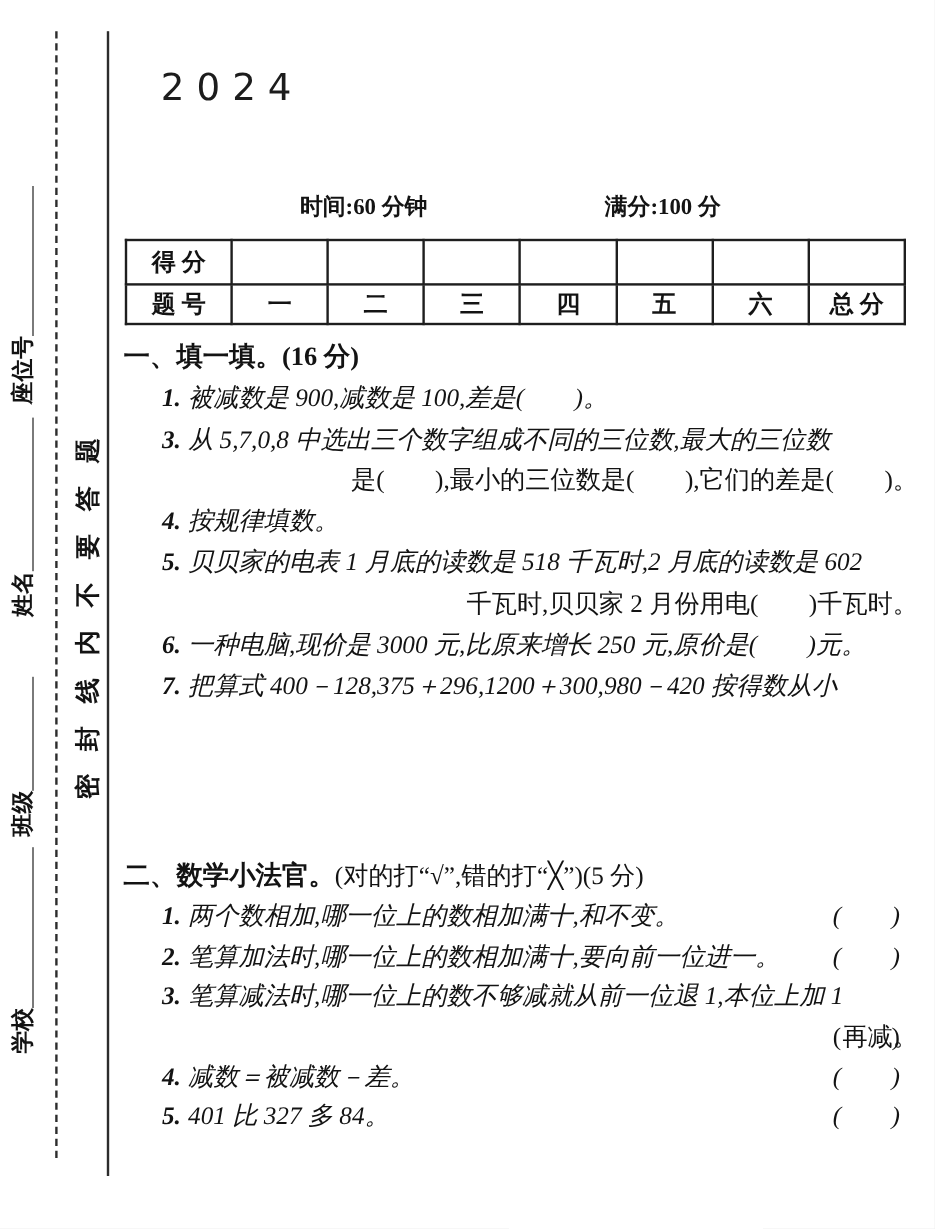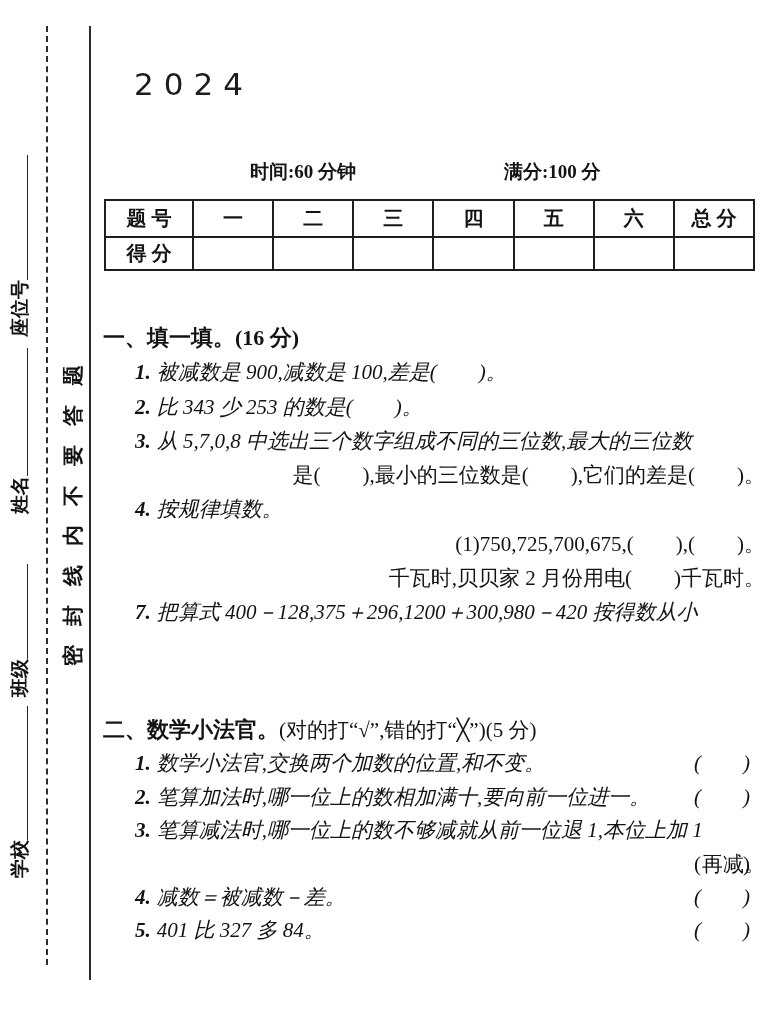--- a/index.html
+++ b/index.html
@@ -22,41 +22,41 @@
   .sf-label { line-height:26px; }
   .sf-line  { flex:1; border-bottom:1.8px solid #242424; height:1px; margin-bottom:5px; }
   .seal-text {
     position:absolute; left:59px; top:666px; width:330px;
     transform-origin:0 0; transform:rotate(-90deg);
     font-size:21px; font-weight:700; letter-spacing:19px; white-space:nowrap;
   }
   
   .main { position:absolute; left:103px; top:0; width:662px; height:1024px; }
   .year {
-    position:absolute; top:66px; left:31px;
+    position:absolute; top:55px; left:31px;
     font-family:"DejaVu Sans","Liberation Sans",sans-serif;
     font-size:31px; letter-spacing:10px; font-weight:400; color:#1c1c1c;
   }
   .meta { position:absolute; top:159px; left:0; width:100%;
     font-size:19px; font-weight:700; }
   .meta-time  { position:absolute; left:147px; white-space:nowrap; }
   .meta-score { position:absolute; left:401px; white-space:nowrap; }
   
   .score-table {
     position:absolute; top:199px; left:1px; width:651px;
     border-collapse:collapse; table-layout:fixed;
     font-size:20px; font-weight:700; text-align:center;
   }
   .score-table td { border:2px solid #1e1e1e; padding:0; }
   .score-table td:first-child { width:86px; }
   .score-table tr:first-child td { height:35px; }
   .score-table tr:last-child  td { height:31px; }
   
   .content-1 { position:absolute; top:280px; left:0; width:662px;
-    font-size:21px; line-height:34.3px;margin-top:41px; }
+    font-size:21px; line-height:34.3px; }
   .content-2 { position:absolute; top:713px; left:0; width:662px;
     font-size:21px; line-height:33.4px; }
   .sec-head { font-weight:700; font-size:22px; white-space:nowrap; }
   .sec-note { font-weight:400; font-size:21px; }
   .qline { padding-left:32px; white-space:nowrap;font-style:italic; }
   .cont  { padding-left:57px; white-space:nowrap;text-align:right; }
   .qno   { font-weight:700; margin-right:6px; }
   .rel   { position:relative; }
   .right-tag { position:absolute; right:2px; top:0; white-space:nowrap; }
   .tf-ans { position:absolute; right:15px; top:0; white-space:nowrap; }
@@ -93,65 +93,65 @@
     <div class="year">2024</div>
 
     <div class="meta">
       <span class="meta-time">时间:60 分钟</span>
       <span class="meta-score">满分:100 分</span>
     </div>
 
     <table class="score-table">
       <tbody>
           <tr>
+        <td>得 分</td>
+        <td></td>
+        <td></td>
+        <td></td>
+        <td></td>
+        <td></td>
+        <td></td>
+        <td></td>
+      </tr>
+      <tr>
         <td>题 号</td>
         <td>一</td>
         <td>二</td>
         <td>三</td>
         <td>四</td>
         <td>五</td>
         <td>六</td>
         <td>总 分</td>
       </tr>
-      <tr>
-        <td>得 分</td>
-        <td></td>
-        <td></td>
-        <td></td>
-        <td></td>
-        <td></td>
-        <td></td>
-        <td></td>
-      </tr>
     </tbody>
       </table>
 
     <div class="content-1">
       <div class="sec-head">一、填一填。(16 分)</div>
 
       <div class="qline"><span class="qno">1.</span><span>被减数是 900,减数是 100,差是(　　)。</span></div>
 
-      <div class="qline"><span class="qno">2.</span><span>比 343 少 253 的数是(　　)。</span></div>
 
       <div class="qline"><span class="qno">3.</span><span>从 5,7,0,8 中选出三个数字组成不同的三位数,最大的三位数</span></div>
       <div class="cont"><span>是(　　),最小的三位数是(　　),它们的差是(　　)。</span></div>
 
       <div class="qline"><span class="qno">4.</span><span>按规律填数。</span></div>
-      <div class="cont"><span>(1)750,725,700,675,(　　),(　　)。</span></div>
 
+      <div class="qline"><span class="qno">5.</span><span>贝贝家的电表 1 月底的读数是 518 千瓦时,2 月底的读数是 602</span></div>
       <div class="cont"><span>千瓦时,贝贝家 2 月份用电(　　)千瓦时。</span></div>
 
+      <div class="qline"><span class="qno">6.</span><span>一种电脑,现价是 3000 元,比原来增长 250 元,原价是(　　)元。</span></div>
 
       <div class="qline"><span class="qno">7.</span><span>把算式 400－128,375＋296,1200＋300,980－420 按得数从小</span></div>
     </div>
 
     <div class="content-2">
       <div class="sec-head"><span>二、数学小法官。</span><span class="sec-note">(对的打“√”,错的打“╳”)(5 分)</span></div>
 
-      <div class="qline rel"><span class="qno">1.</span><span>数学小法官,交换两个加数的位置,和不变。</span><span class="tf-ans">(　　)</span></div>
+      <div class="qline rel"><span class="qno">1.</span><span>两个数相加,哪一位上的数相加满十,和不变。</span><span class="tf-ans">(　　)</span></div>
 
       <div class="qline rel"><span class="qno">2.</span><span>笔算加法时,哪一位上的数相加满十,要向前一位进一。</span><span class="tf-ans">(　　)</span></div>
 
       <div class="qline"><span class="qno">3.</span><span>笔算减法时,哪一位上的数不够减就从前一位退 1,本位上加 1</span></div>
       <div class="cont rel"><span>再减。</span><span class="tf-ans">(　　)</span></div>
 
       <div class="qline rel"><span class="qno">4.</span><span>减数＝被减数－差。</span><span class="tf-ans">(　　)</span></div>
 
       <div class="qline rel"><span class="qno">5.</span><span>401 比 327 多 84。</span><span class="tf-ans">(　　)</span></div>
     </div>

